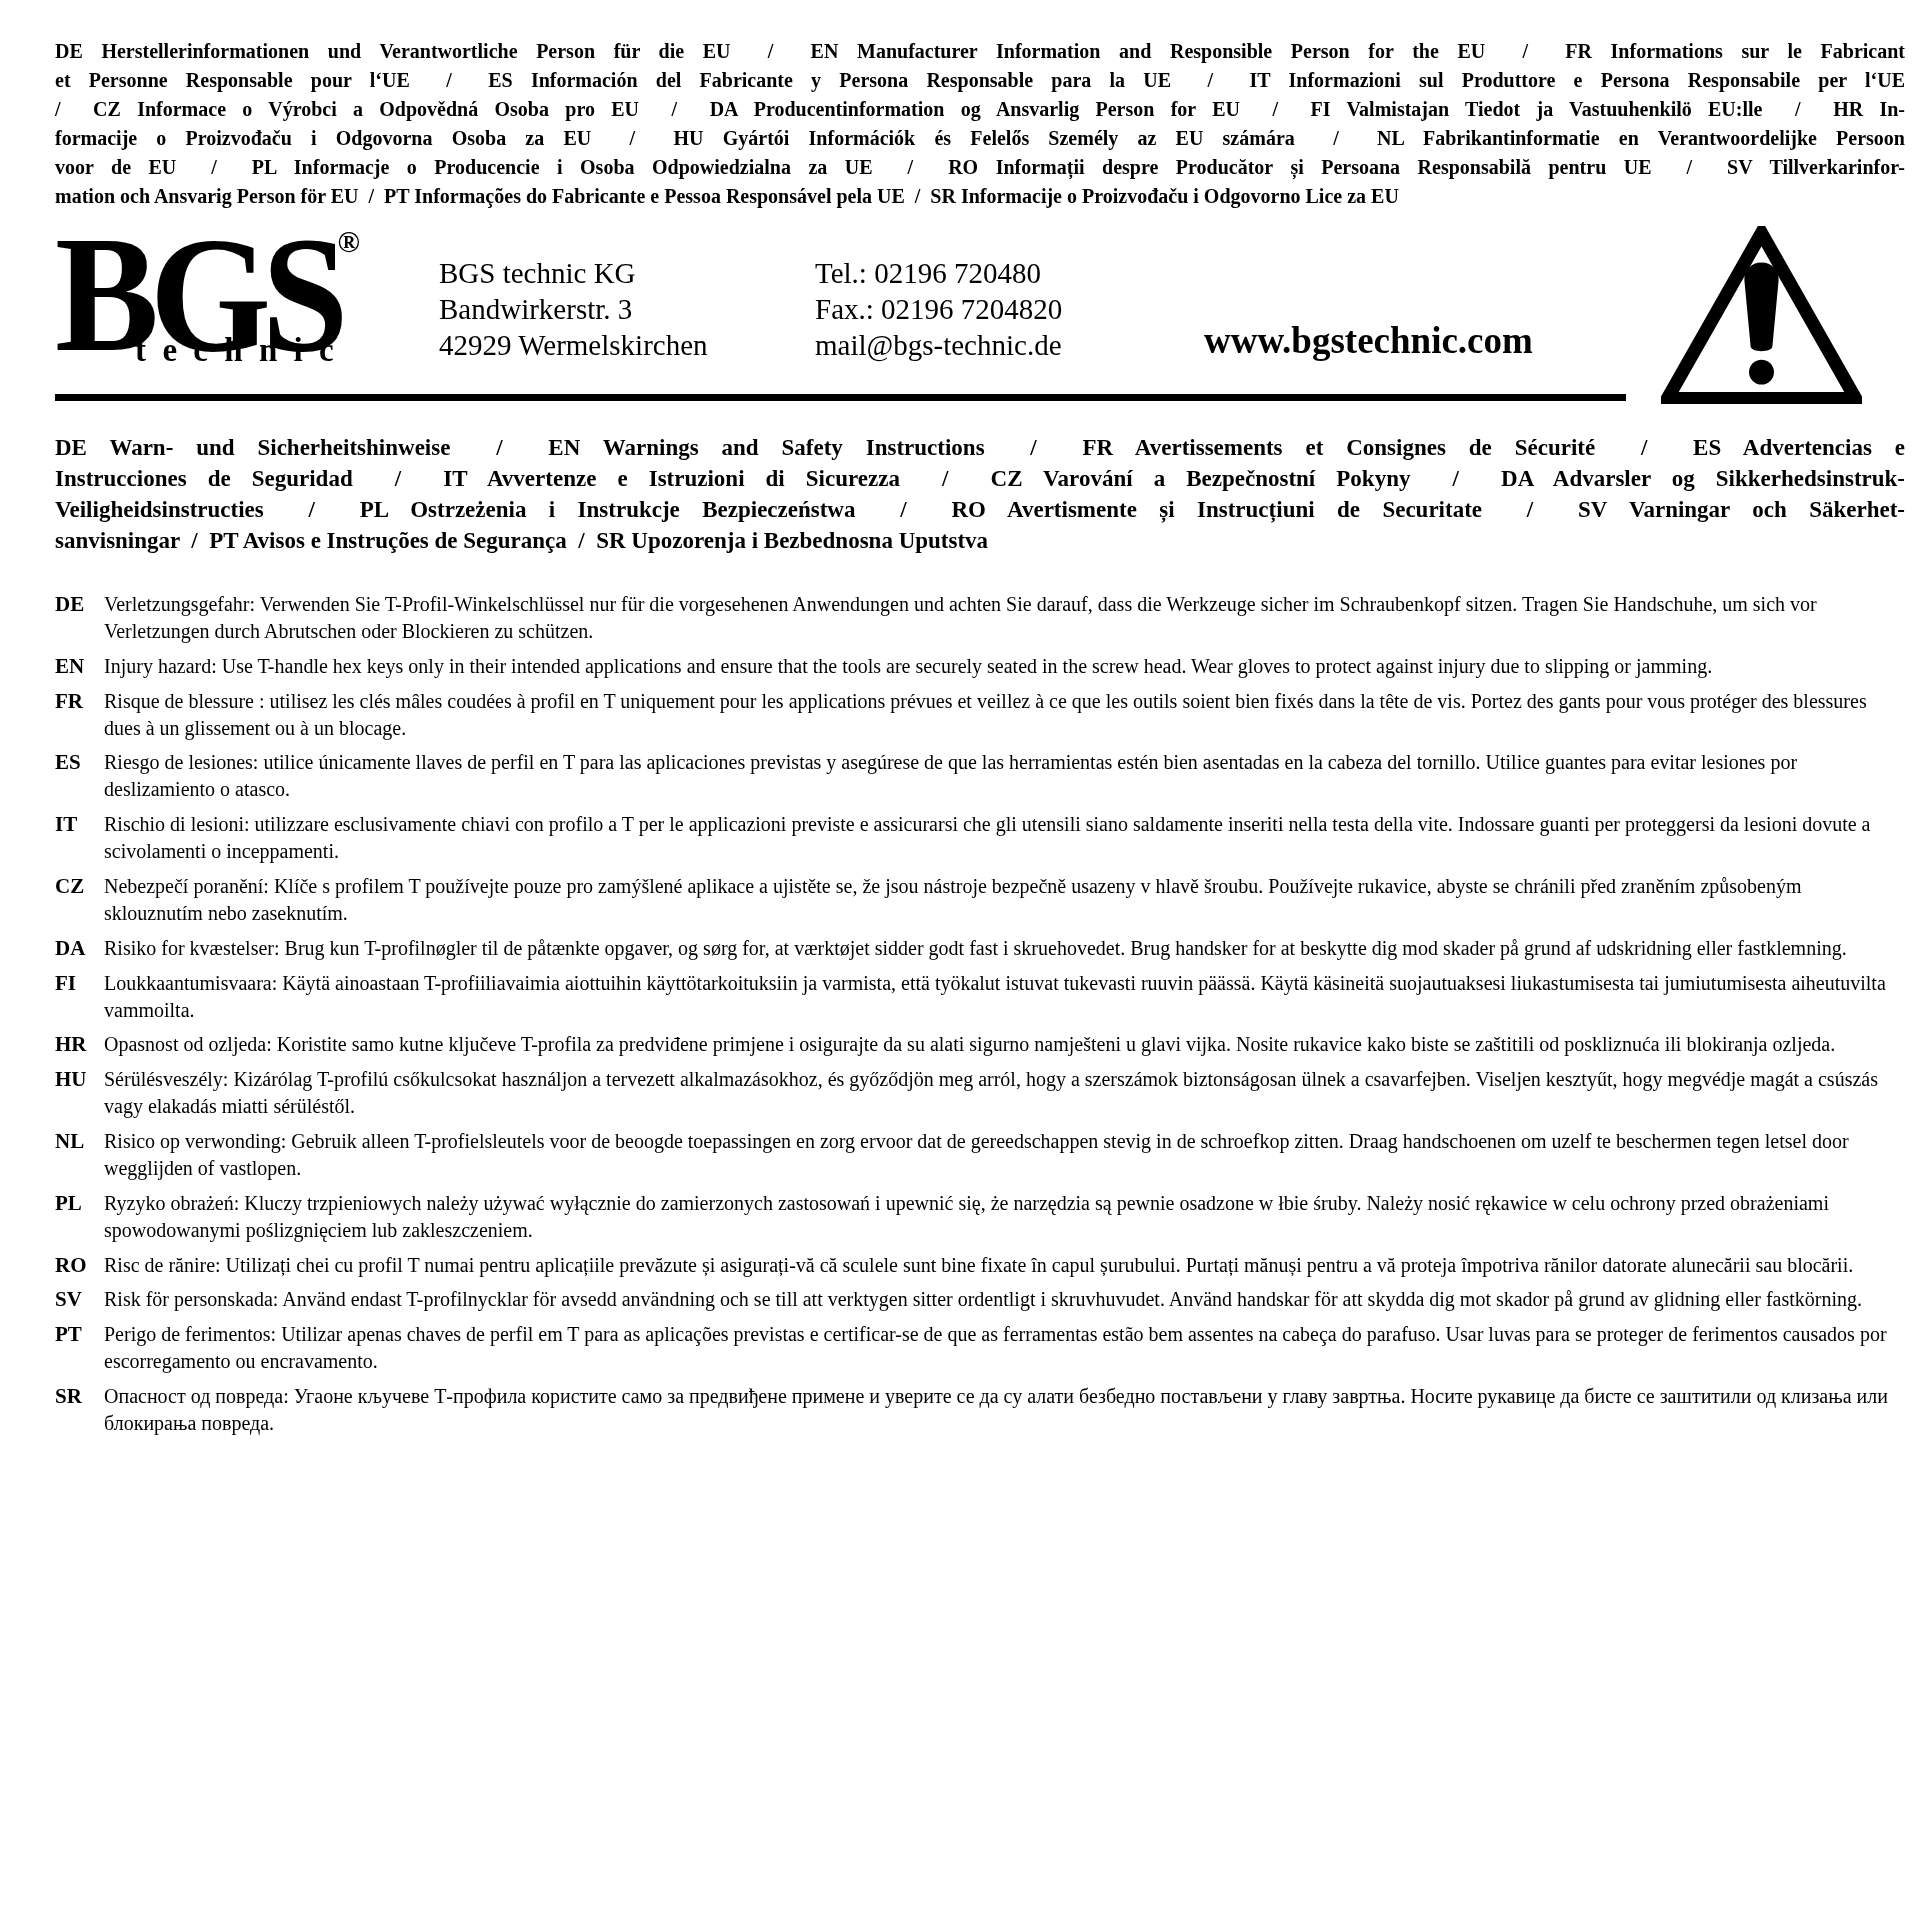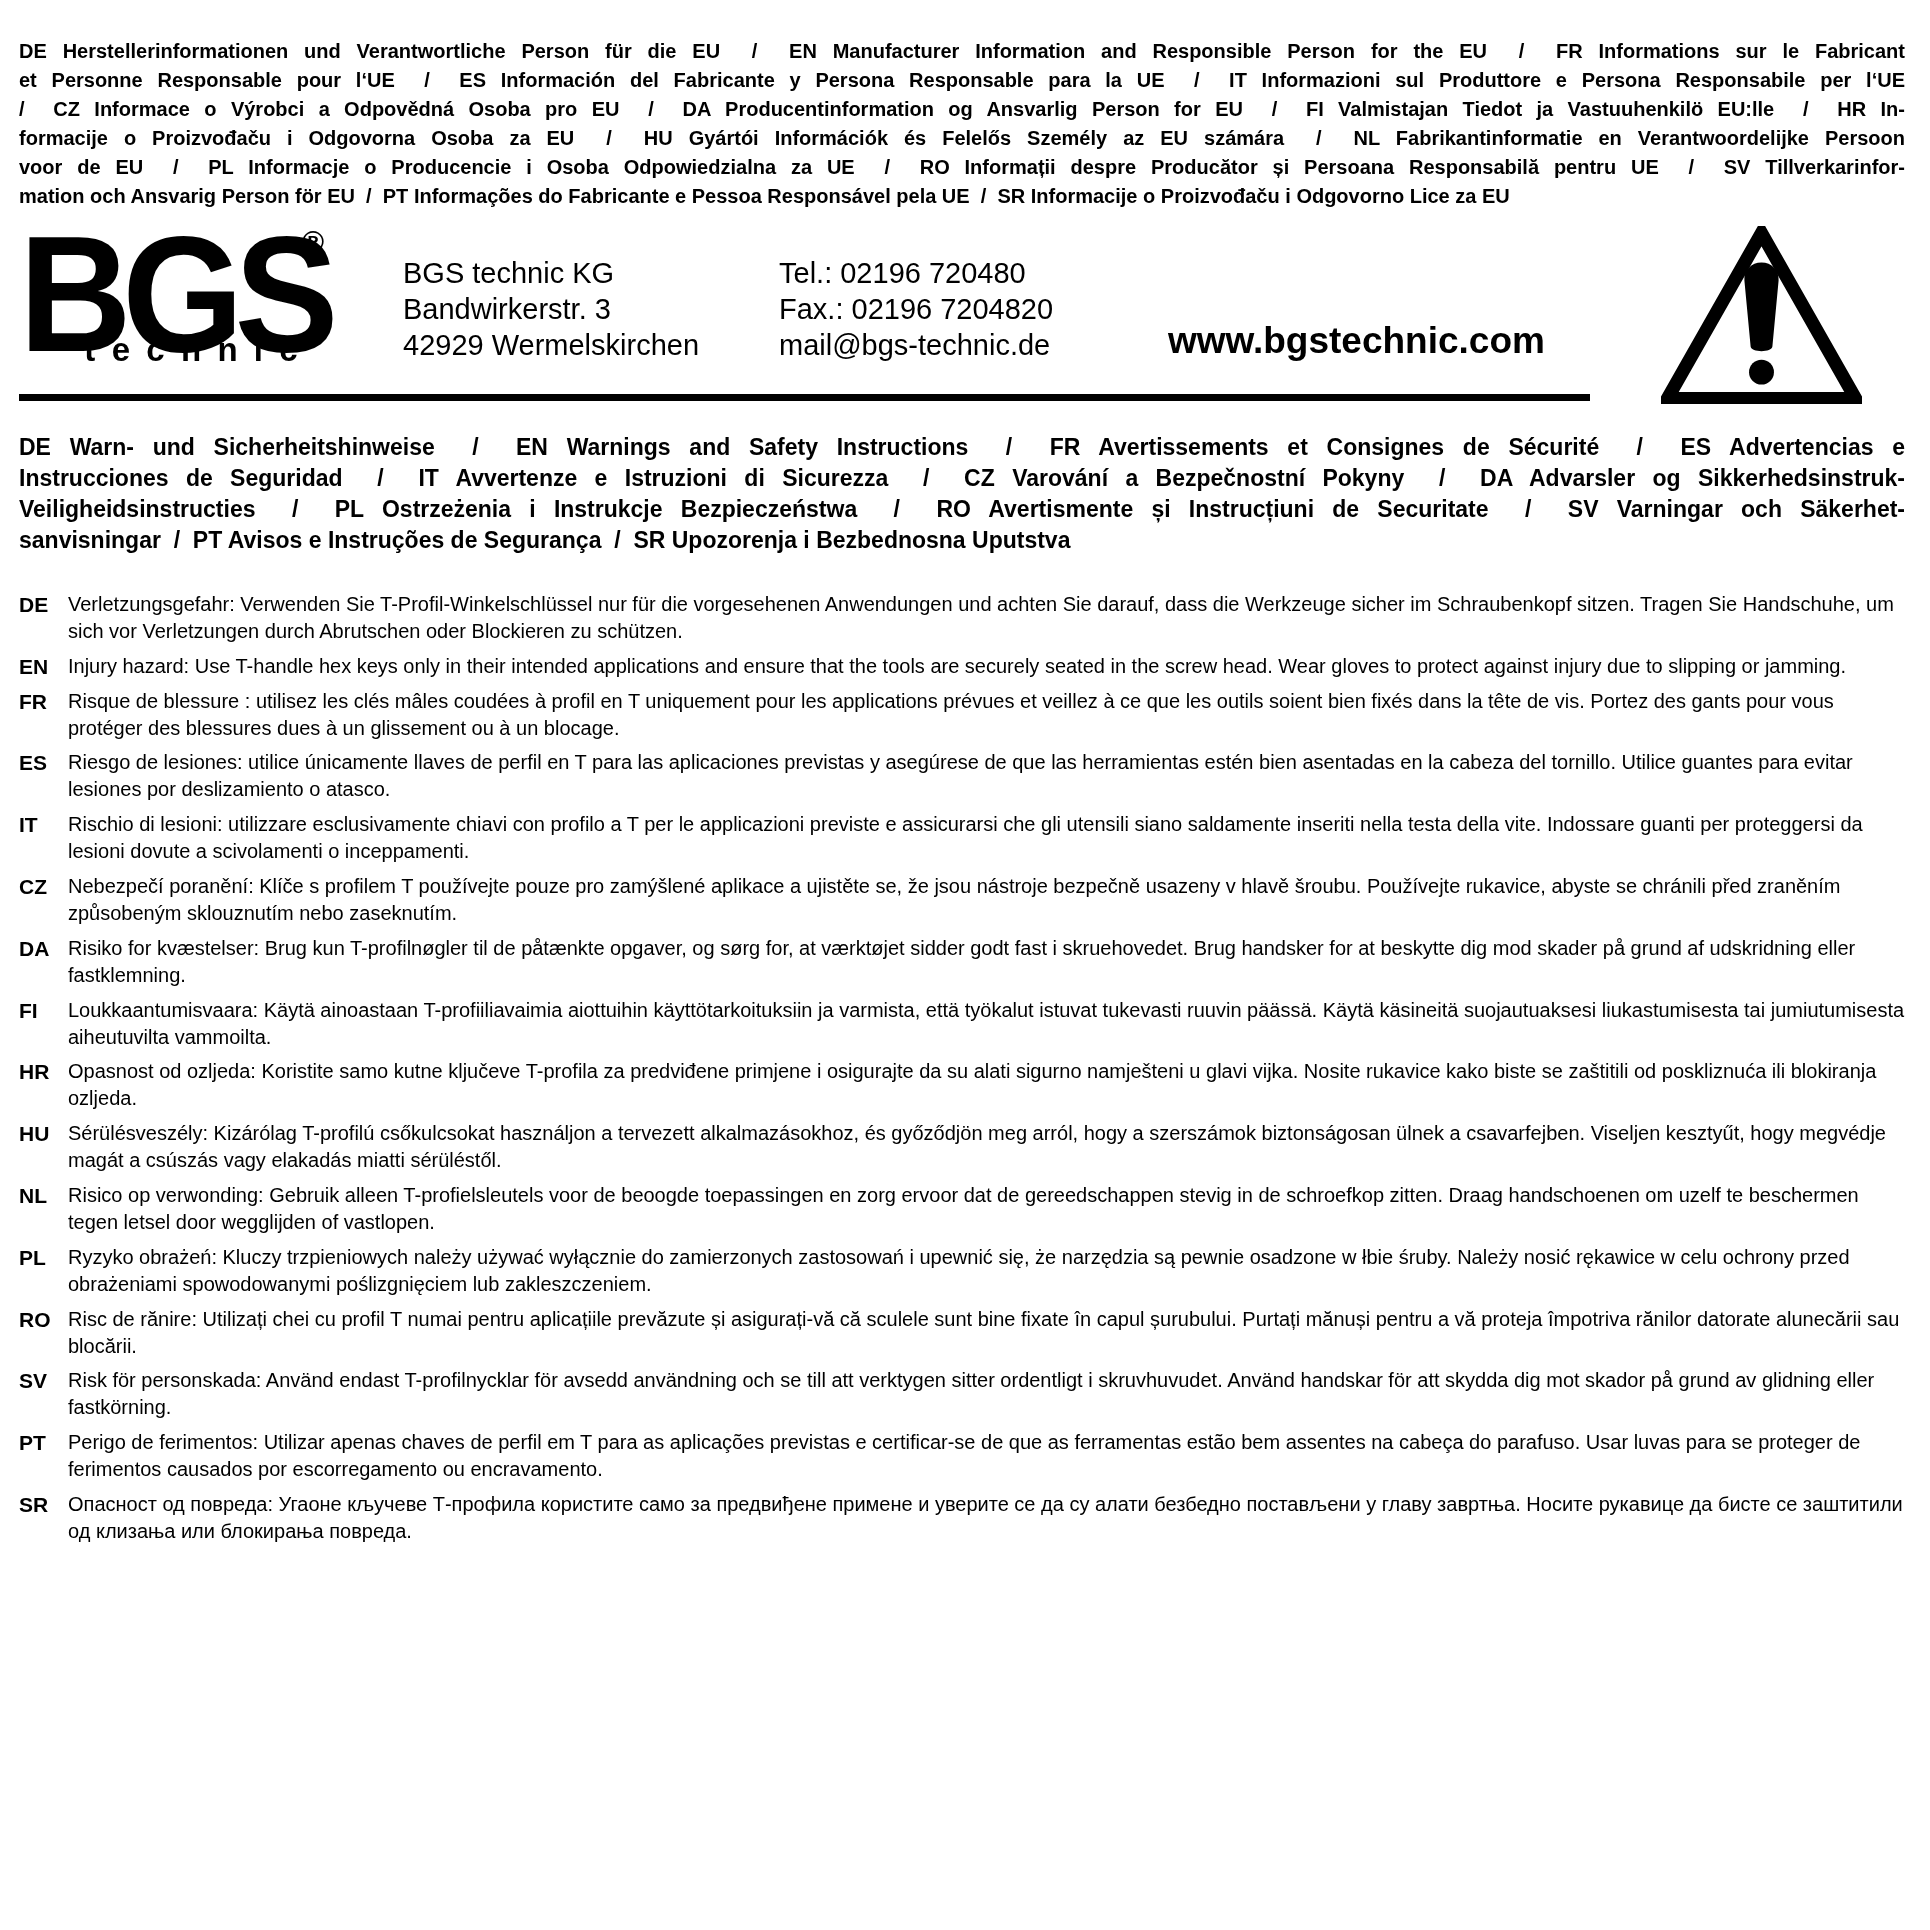--- a/index.html
+++ b/index.html
@@ -2,21 +2,21 @@
 <html style="font-size:12.5px"><head>
 <meta charset="utf-8">
 <style>
   * { margin:0; padding:0; box-sizing:border-box; }
   html, body { background:#ffffff; }
   body {
     width:1930px; height:1930px; overflow:hidden;
     font-family:"Liberation Sans", sans-serif;
     color:#000000;
   }
-  .page { padding:37px 25px 0 19px; }
+  .page { padding:37px 25px 0 55px;font-family:Liberation Serif, serif; }
 
   
   .top-langs { font-weight:bold; font-size:20px; line-height:29px; }
   .jline { white-space:pre-wrap; text-align:justify; text-align-last:justify; }
   .jline.last { text-align:left; text-align-last:left; }
 
   
   .header-band { position:relative; margin-top:17px; }
   .brand-row { display:flex; align-items:center; height:139px; }
   .logo { position:relative; width:305px; height:139px; flex:none; }

